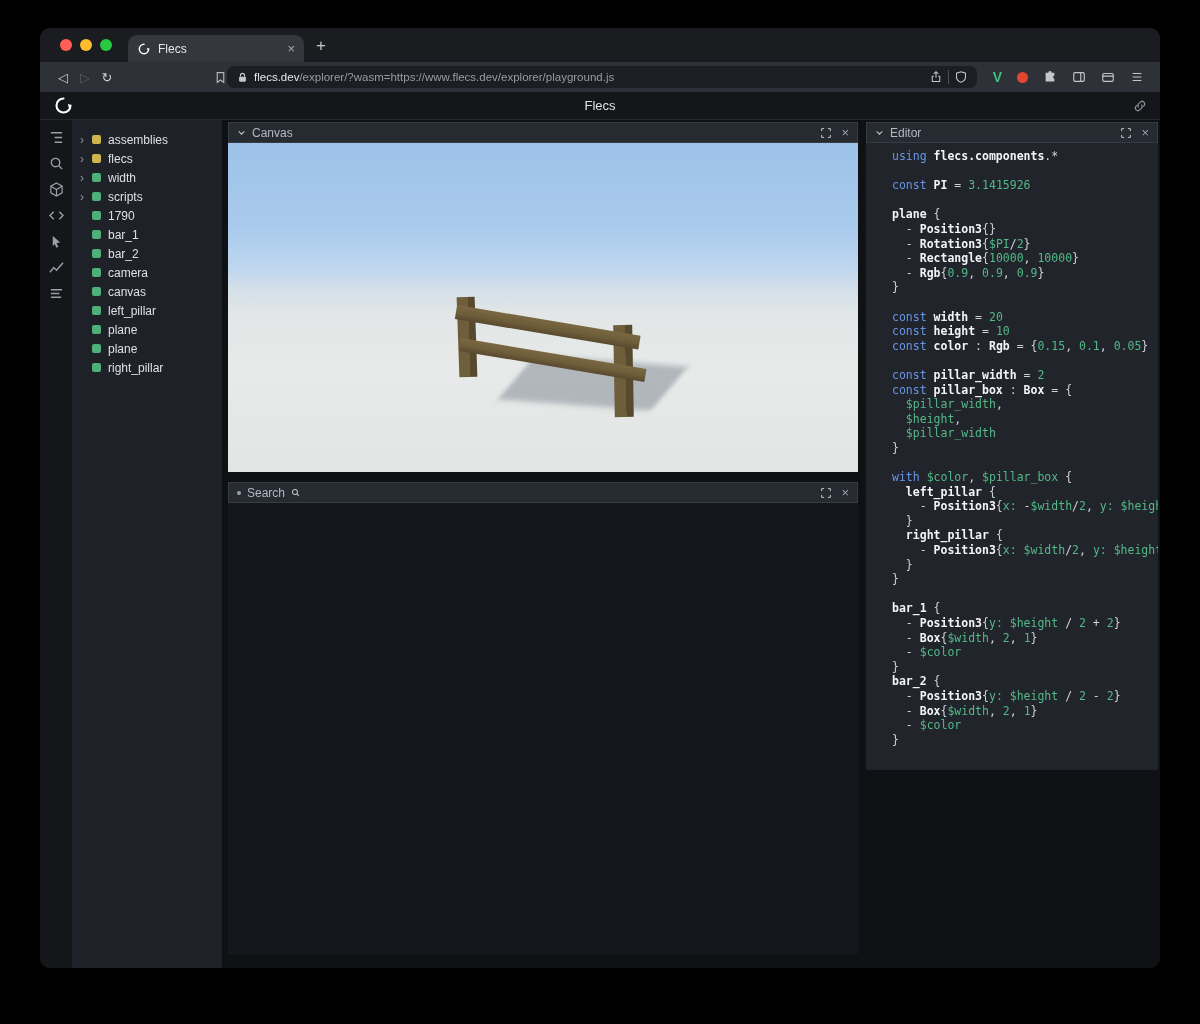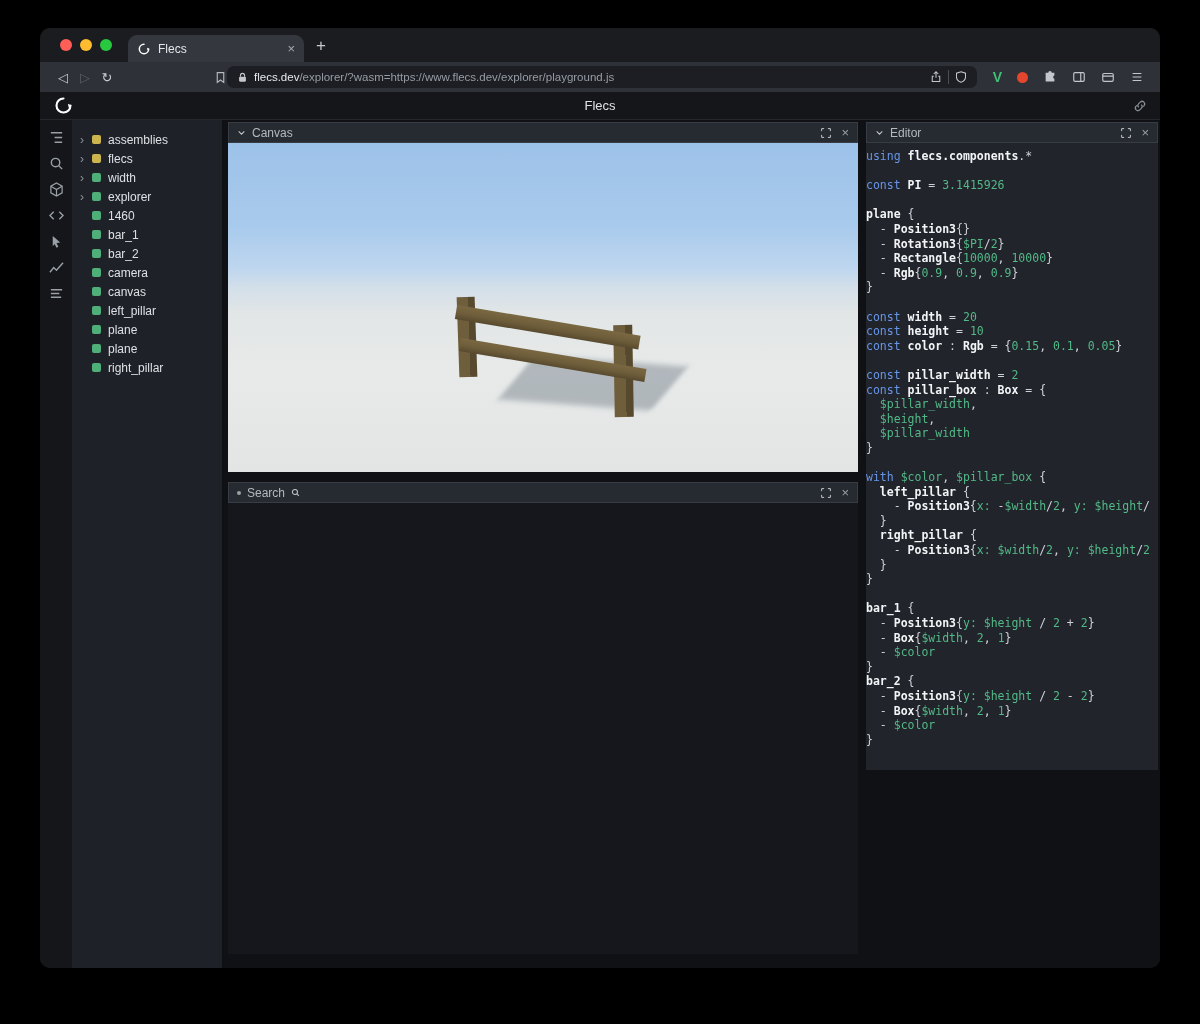--- a/index.html
+++ b/index.html
@@ -72,21 +72,21 @@
     background:linear-gradient(180deg,#7a6842 0%,#6e5d3a 55%,#584a2f 100%); }
   #bar-top    { left:228px; top:162px; width:186px; height:14px; transform:rotate(9.5deg); }
   #bar-bottom { left:232px; top:195px; width:188px; height:13px; transform:rotate(9.5deg); }
   #fence-shadow { position:absolute; left:284px; top:218px; width:162px; height:44px;
     background:rgba(118,127,138,.48); filter:blur(3px); transform:skewX(-38deg) rotate(4deg); }
 
   #search-panel { left:6px; top:362px; width:630px; bottom:14px; }
   .search-content { flex:1; background:#15171c; }
 
   #editor-panel { left:644px; top:2px; width:292px; height:648px; }
-  .editor-content { flex:1; background:#21242b; padding:6px 0; overflow:hidden;
+  .editor-content { flex:1; background:#21242b; padding:6px 26px; overflow:hidden;
     font-family:"DejaVu Sans Mono",monospace; font-size:11.5px; color:#cfd3d9; white-space:pre; }
   .code-line { height:14.6px; white-space:pre; }
   .tok-kw { color:#6796e6; }
   .tok-id { color:#f2f4f6; font-weight:bold; }
   .tok-v  { color:#53b987; }
   .tok-pl { color:#cfd3d9; }
 
   svg { display:block; }
 </style>
 </head>
@@ -242,26 +242,26 @@
             <span class="tree-label">flecs</span>
           </div>
           <div class="tree-row">
             <span class="tree-chevron">›</span>
             <span class="tree-square" style="background: rgb(78, 176, 120);"></span>
             <span class="tree-label">width</span>
           </div>
           <div class="tree-row">
             <span class="tree-chevron">›</span>
             <span class="tree-square" style="background: rgb(78, 176, 120);"></span>
-            <span class="tree-label">explorer</span>
-          </div>
-          <div class="tree-row">
-            <span class="tree-chevron"></span>
-            <span class="tree-square" style="background: rgb(78, 176, 120);"></span>
-            <span class="tree-label">1460</span>
+            <span class="tree-label">scripts</span>
+          </div>
+          <div class="tree-row">
+            <span class="tree-chevron"></span>
+            <span class="tree-square" style="background: rgb(78, 176, 120);"></span>
+            <span class="tree-label">1790</span>
           </div>
           <div class="tree-row">
             <span class="tree-chevron"></span>
             <span class="tree-square" style="background: rgb(78, 176, 120);"></span>
             <span class="tree-label">bar_1</span>
           </div>
           <div class="tree-row">
             <span class="tree-chevron"></span>
             <span class="tree-square" style="background: rgb(78, 176, 120);"></span>
             <span class="tree-label">bar_2</span>

